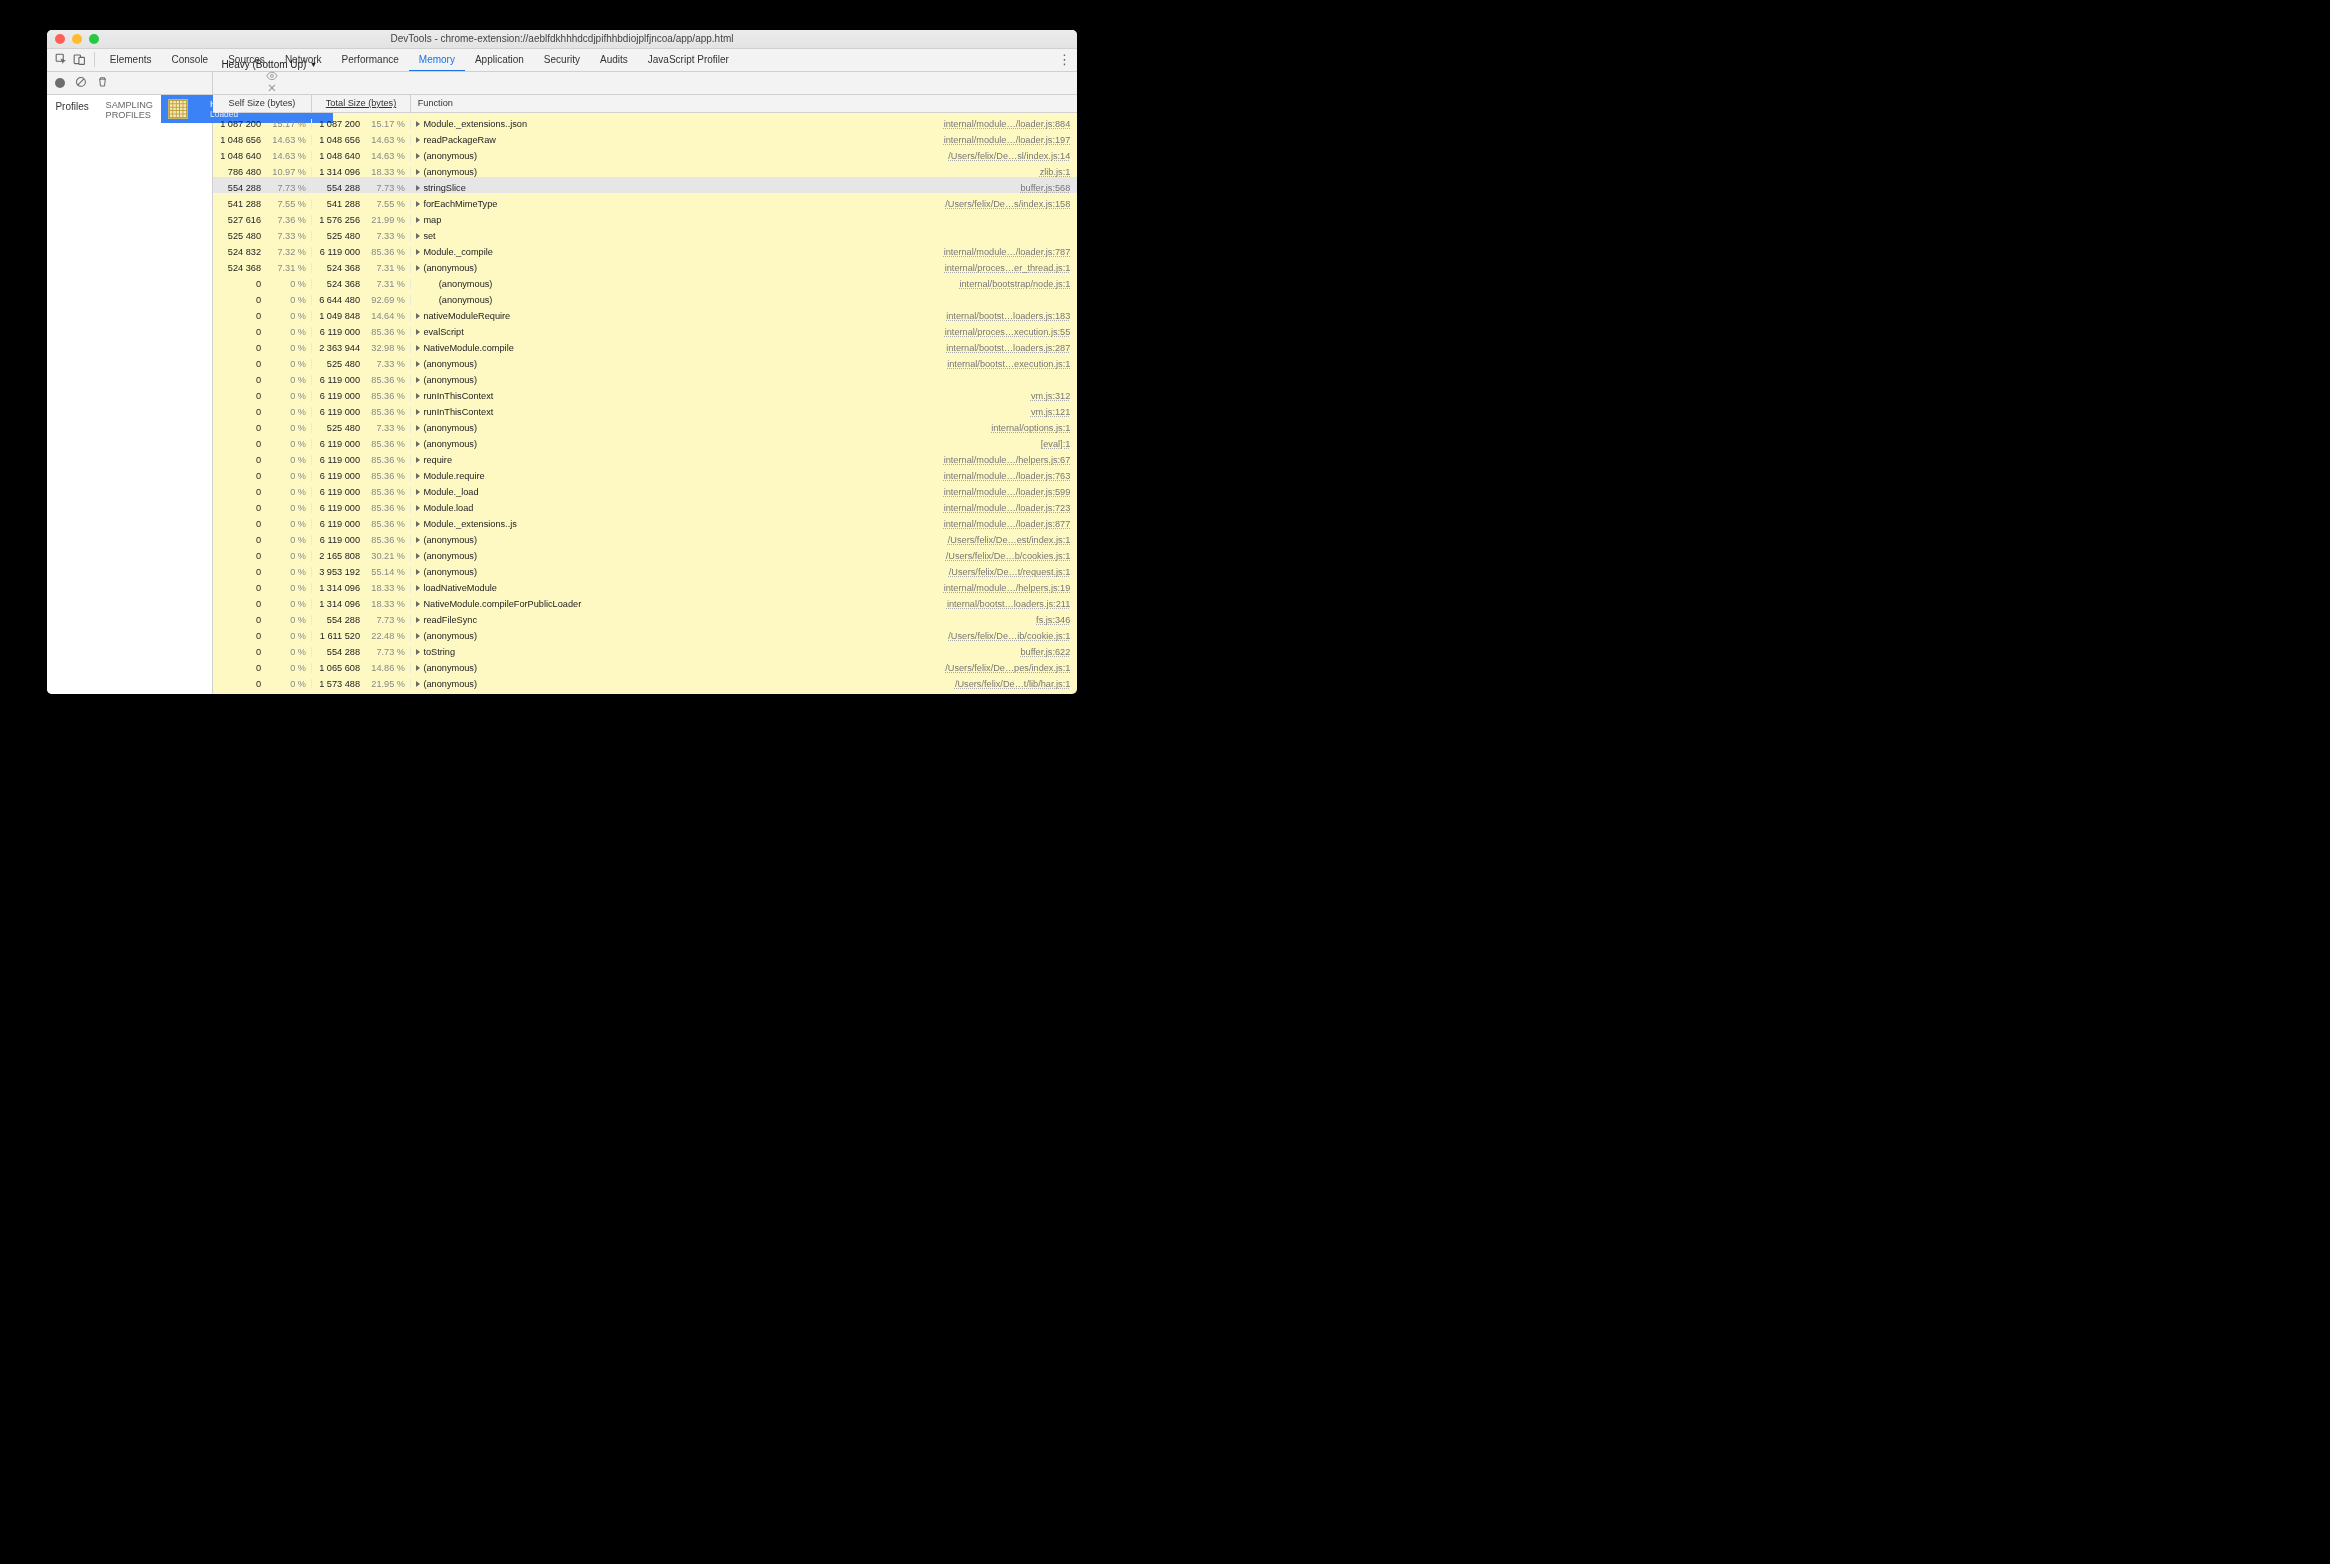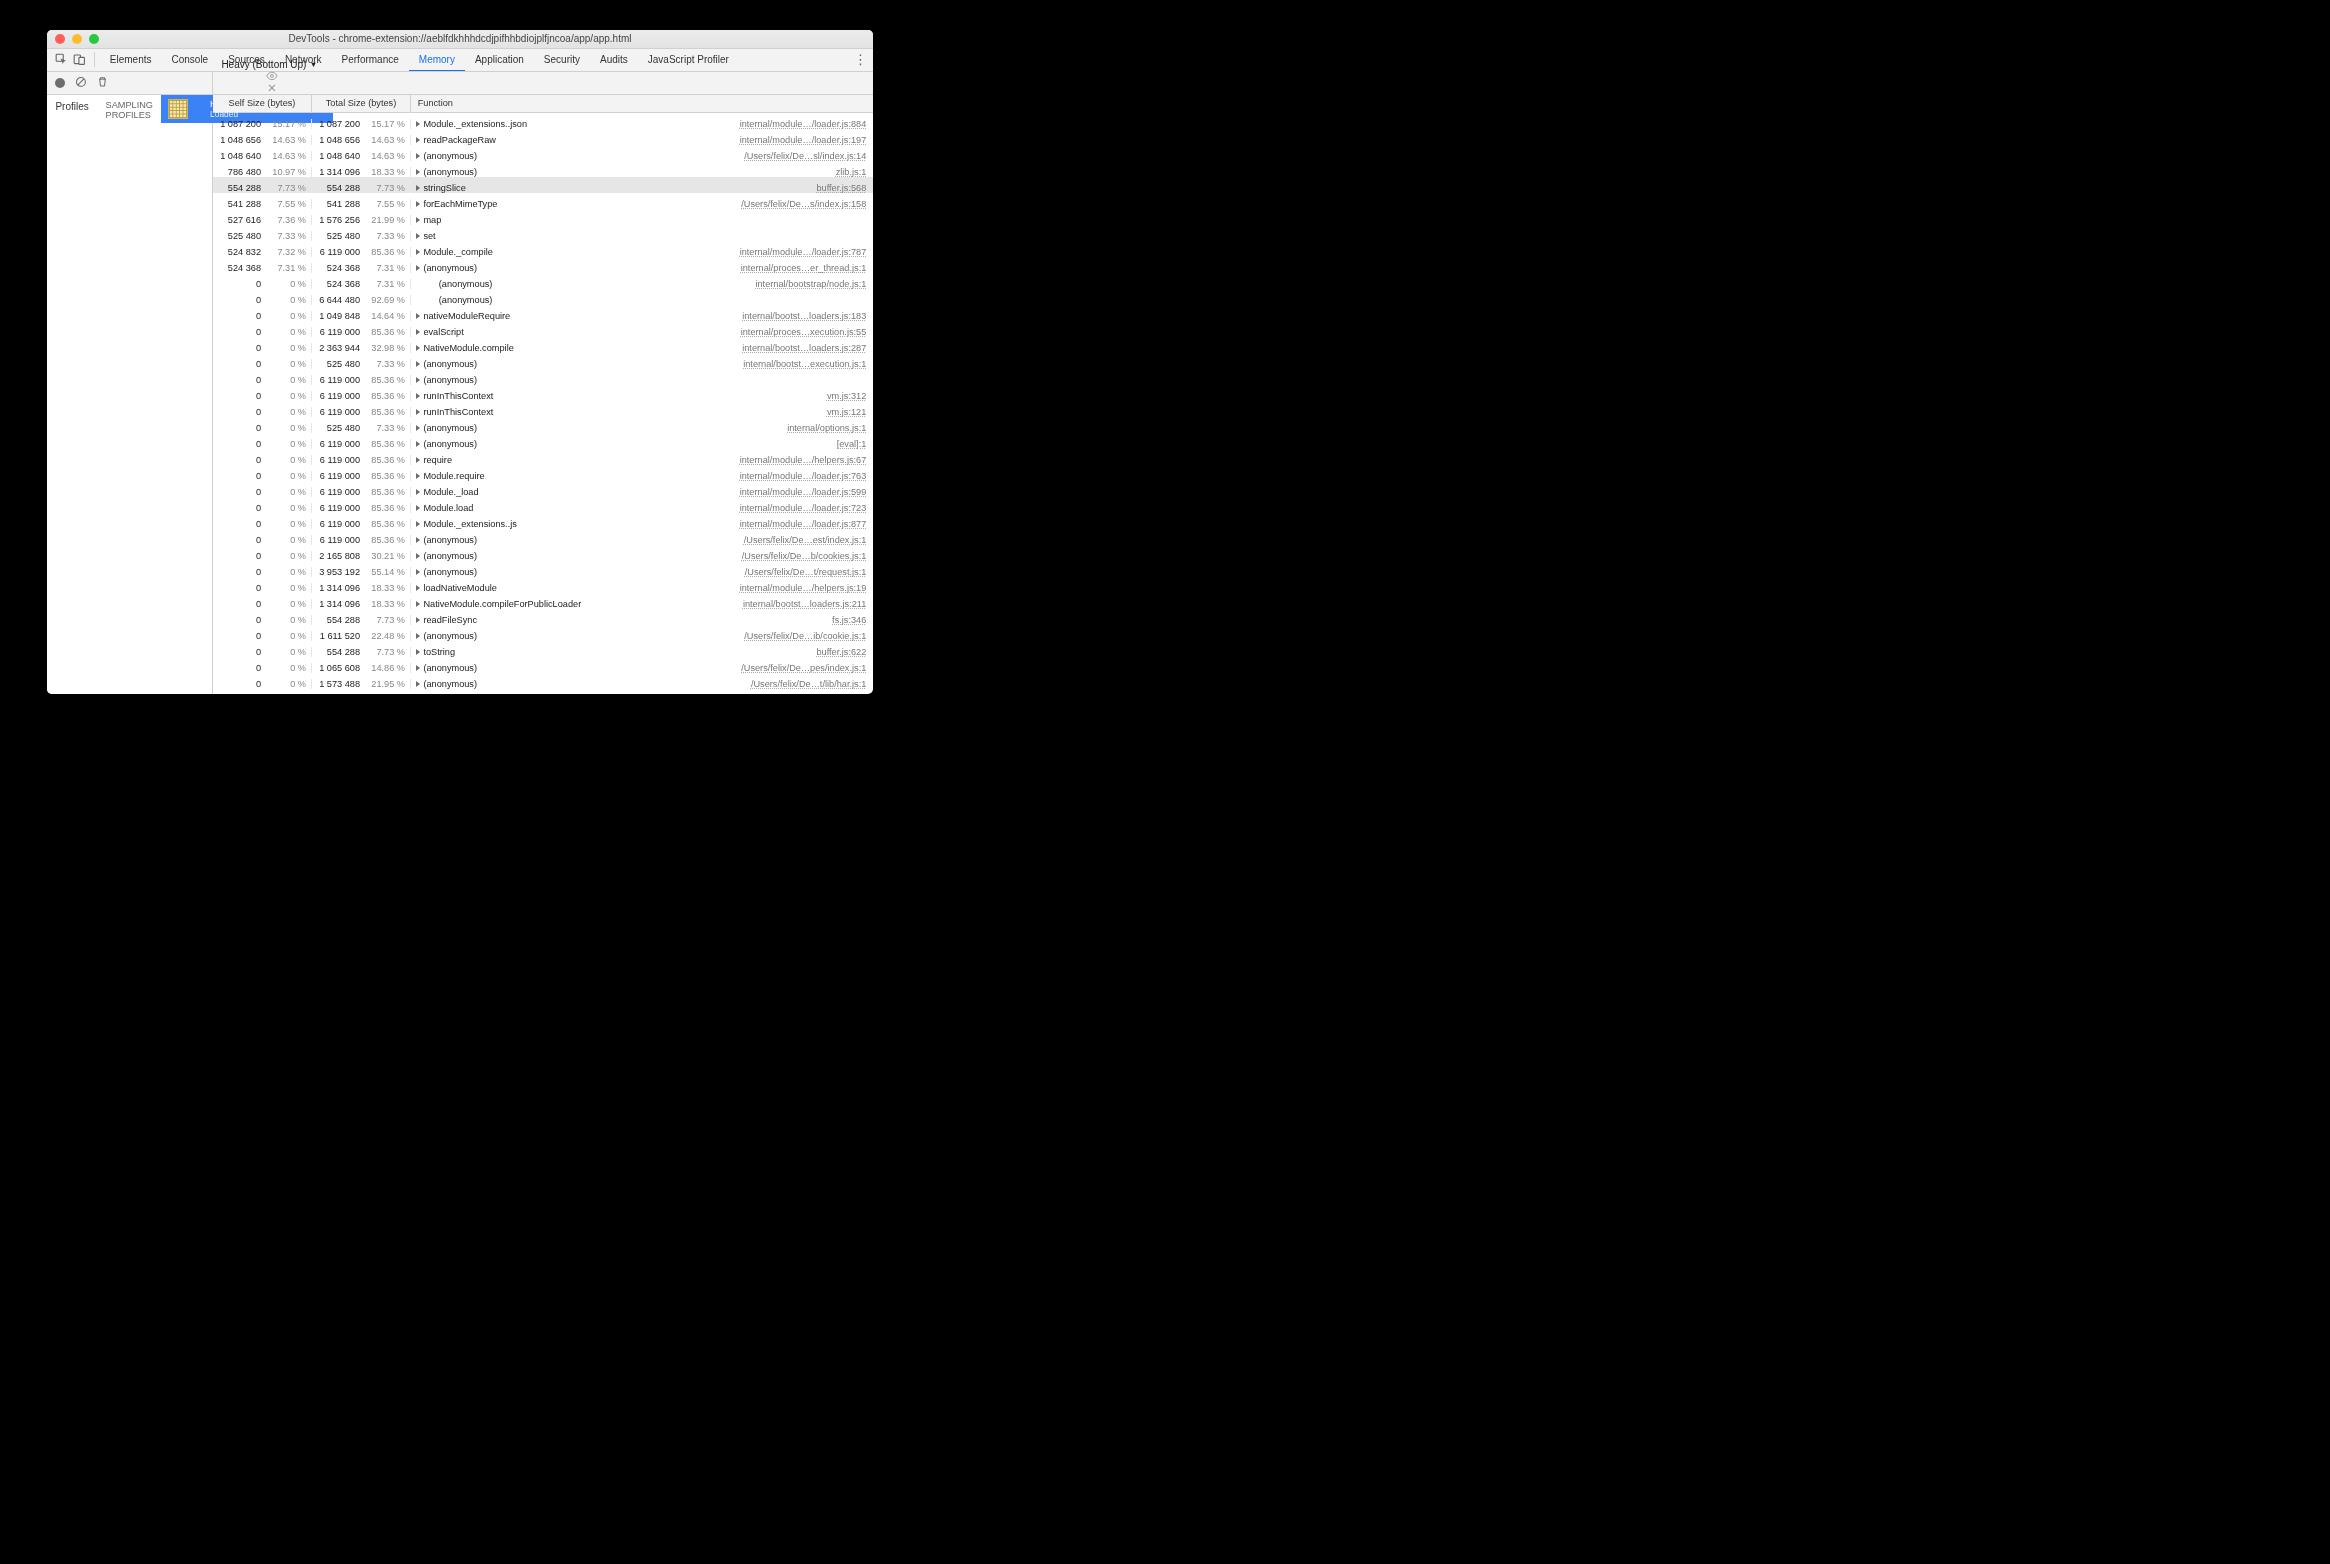--- a/index.html
+++ b/index.html
@@ -8,22 +8,22 @@
     font-family: -apple-system, "Helvetica Neue", Arial, sans-serif;
     font-size: 10px;
     color: #222;
     width: 1122px;
     height: 753px;
     overflow: hidden;
   }
   .window {
     position: absolute;
     left: 47px; top: 30px;
-    width: 826px; height: 664px;
-    background: #ffffff;
+    width: 1030px; height: 664px;
+    background: #fef9c3;
     border-radius: 5px;
     box-shadow: 0 12.6px 34px rgba(0,0,0,0.5);
     overflow: hidden;
     display: flex;
     flex-direction: column;
   }
   .titlebar {
     height: 18.5px;
     background: linear-gradient(#ececec,#e3e3e3);
     border-bottom: 0.8px solid #d0d0d0;
@@ -136,21 +136,21 @@
     flex:1; overflow:hidden; display:flex; flex-direction:column;
     font-variant-numeric: tabular-nums;
   }
   .grid-header {
     display:flex; height:18.5px; align-items:stretch;
     border-bottom:0.8px solid #d0d0d0;
     background:#f3f3f3;
     font-size:9.2px; color:#333;
   }
   .col-self { width:99px; border-right:0.8px solid #d0d0d0; text-align:center; display:flex; align-items:center; justify-content:center; }
-  .col-total { width:99px; border-right:0.8px solid #d0d0d0; text-align:center; display:flex; align-items:center; justify-content:center; }
+  .col-total { width:99px; border-right:0.8px solid #d0d0d0; text-align:center; display:flex; align-items:center; justify-content:center;text-decoration:underline; }
   .col-func { flex:1; display:flex; align-items:center; padding-left:6.7px; }
 
   .rows { flex:1; overflow:hidden; }
   .row {
     display:flex; height:16px; align-items:flex-end;
     font-size:9.2px;
   }
   .row.selected { background:#e6e6e6; }
   .cell-self, .cell-total {
     width:99px; border-right:0.8px solid #e8e8e8;

